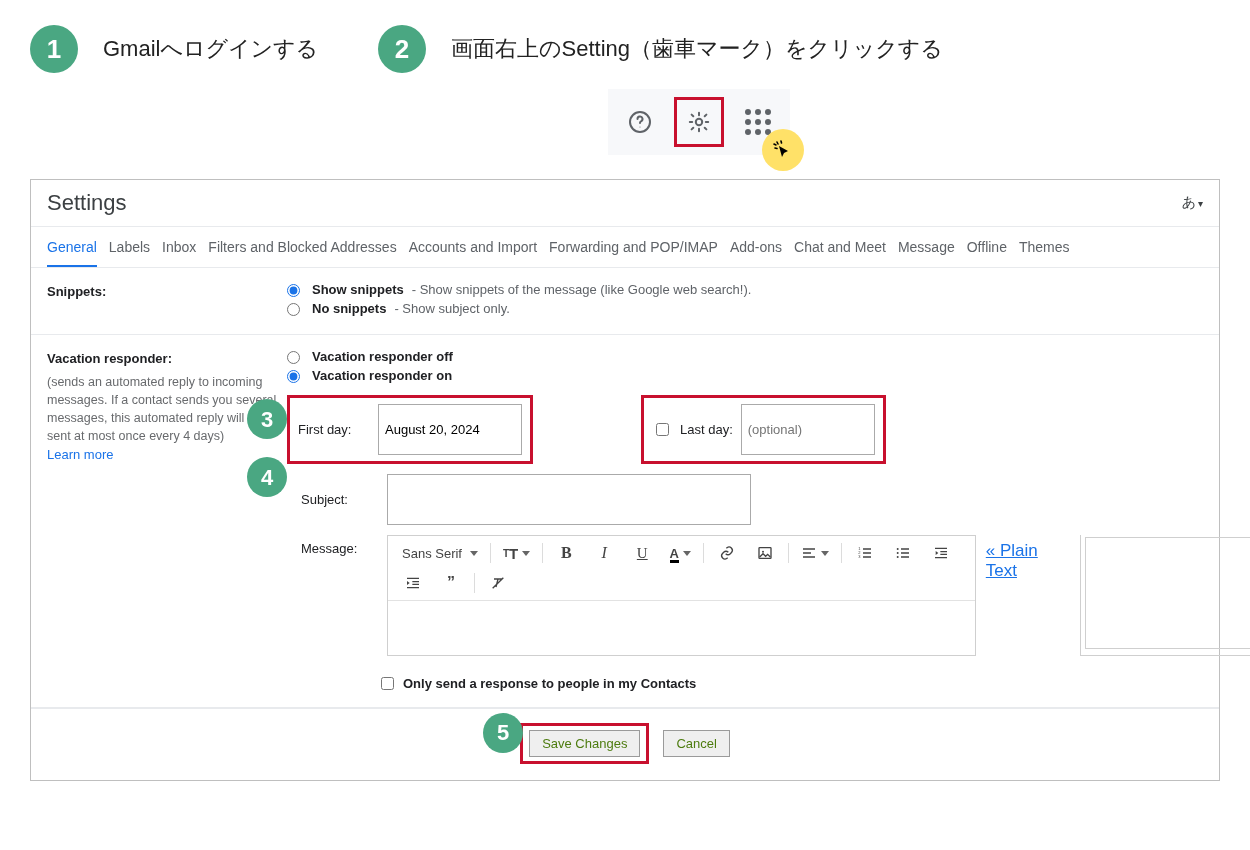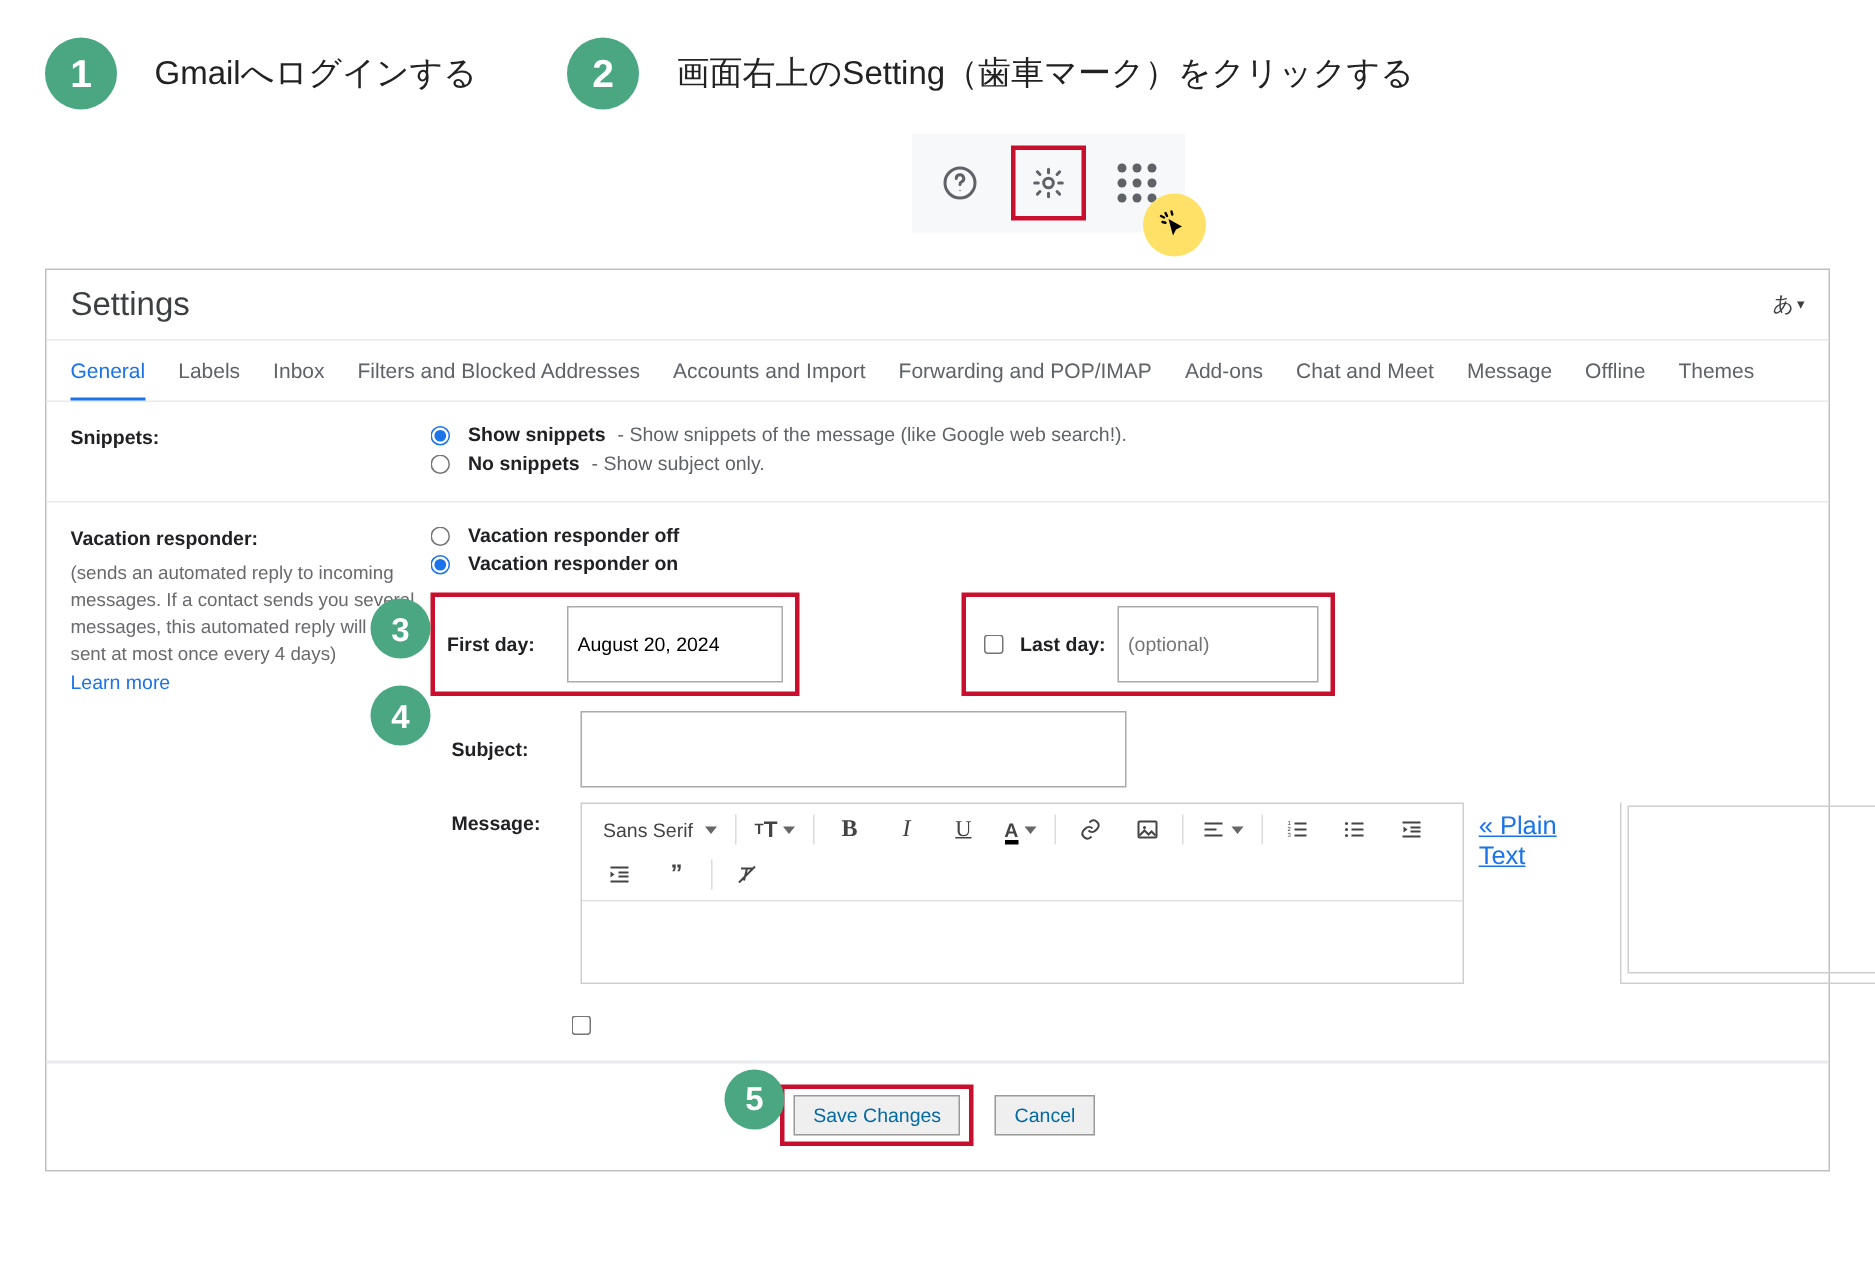--- a/index.html
+++ b/index.html
@@ -32,40 +32,40 @@
   .click-cursor{position:absolute;right:-14px;bottom:-16px;width:42px;height:42px;border-radius:50%;background:#ffe168;display:flex;align-items:center;justify-content:center}
   .click-cursor svg{width:24px;height:24px}
 
   
   .settings-panel{margin-top:24px;border:1px solid #bfbfbf;background:#fff}
   .settings-header{display:flex;align-items:center;justify-content:space-between;padding:10px 16px}
   .settings-title{font-size:22px;color:#3c4043;font-weight:400}
   .lang-pick{color:#3c4043;display:flex;align-items:center;gap:2px;font-size:14px}
   .lang-pick .caret{font-size:10px}
 
-  .tabs{display:flex;gap:22px;padding:0 16px;border-top:1px solid #e8eaed;border-bottom:1px solid #e8eaed;overflow:hidden}
+  .tabs{display:flex;gap:12px;padding:0 16px;border-top:1px solid #e8eaed;border-bottom:1px solid #e8eaed;overflow:hidden}
   .tab{padding:12px 0 10px;color:#5f6368;font-size:14px;white-space:nowrap;cursor:pointer}
   .tab.active{color:var(--blue);border-bottom:3px solid var(--blue);margin-bottom:-1px}
 
   .section{display:flex;padding:14px 16px;border-bottom:1px solid #e8eaed;font-size:13px}
   .section:last-of-type{border-bottom:none}
   .section-label{flex:0 0 240px;font-weight:700;color:#202124;line-height:1.5;position:relative}
   .section-label .desc{font-weight:400;color:#686a6d;font-size:12.5px;margin-top:4px;line-height:1.45}
   .section-label a{color:var(--blue);text-decoration:none;font-weight:400}
   .section-body{flex:1;color:#202124}
 
   .radio-row{display:flex;align-items:flex-start;gap:8px;margin-bottom:4px}
   .radio-row input[type=radio]{accent-color:var(--blue);margin:0 4px 0 0;position:relative;top:2px}
   .radio-row .opt-label{font-weight:700}
   .radio-row .opt-desc{color:#5f6368;font-weight:400}
 
   .vac-form{margin-top:12px}
   .form-row{display:flex;align-items:center;gap:14px;margin-bottom:10px}
   .form-row-top{align-items:flex-start}
-  .form-label{font-weight:700;min-width:72px}
+  .form-label{font-weight:400;min-width:72px}
   .red-outline{border:3px solid var(--red);padding:6px 8px;display:flex;align-items:center;gap:8px}
   input.text-in{border:1px solid #aaa;padding:17px 6px;font-size:13px;background:#fff}
   input.text-in.wide{width:350px}
   .optional{color:#737373}
 
   .float-badge{position:absolute;z-index:5}
   .badge-3{left:200px;top:50px}
   .badge-4{left:200px;top:108px}
 
   
@@ -74,21 +74,21 @@
   .editor-toolbar .tool{padding:4px 6px;display:flex;align-items:center;justify-content:center;min-width:22px;cursor:pointer;border-radius:3px}
   .editor-toolbar .sep{width:1px;height:20px;background:#dcdcdc;margin:0 2px}
   .editor-toolbar .font-sel{display:flex;align-items:center;gap:4px;padding:4px 6px;cursor:pointer}
   .editor-toolbar svg{width:16px;height:16px;fill:#444}
   .plain-link{color:var(--blue);font-size:17px;padding:6px 10px;display:block}
   .editor-box{border:1px solid #cfcfcf;margin:2px 4px 6px 4px;min-height:110px}
 
   .contacts-row{display:flex;align-items:center;gap:6px;margin-top:18px;margin-left:90px;font-weight:700}
 
   .action-row{position:relative;display:flex;align-items:center;justify-content:center;gap:14px;padding:14px 0 16px;border-top:1px solid #e8eaed}
-  .btn{border:1px solid #9a9a9a;background:#efefef;padding:5px 12px;font-size:13px;cursor:pointer;color:#0369a1}
+  .btn{border:1px solid #9a9a9a;background:#efefef;padding:5px 12px;font-size:13px;cursor:pointer;color:#4d7c0f}
   .save-wrap{border:3px solid var(--red);padding:4px 6px}
   .badge-5{position:absolute;left:452px;top:4px}
 
   .caret-down{display:inline-block;width:0;height:0;border-left:4px solid transparent;border-right:4px solid transparent;border-top:5px solid #666;margin-left:4px;vertical-align:middle}
   .underline-A{position:relative;display:inline-block;font-weight:700}
   .underline-A::after{content:"";position:absolute;left:0;right:0;bottom:-2px;height:3px;background:#000}
 </style>
 </head>
 <body>
 
@@ -310,20 +310,21 @@
               </div>
               <a class="plain-link" href="#">« Plain Text</a>
               <div class="editor-wrap" style="border-top:none">
                 <div class="editor-box" contenteditable="true" style=""></div>
               </div>
             </div>
           </div>
 
           <div class="contacts-row">
             <input type="checkbox" style="">
+            <span>Only send a response to people in my Contacts</span>
           </div>
         </div>
       </div>
     </div>
 
     <div class="action-row">
       <div class="num-badge small badge-5">5</div>
       <div class="save-wrap">
         <button class="btn">Save Changes</button>
       </div>

